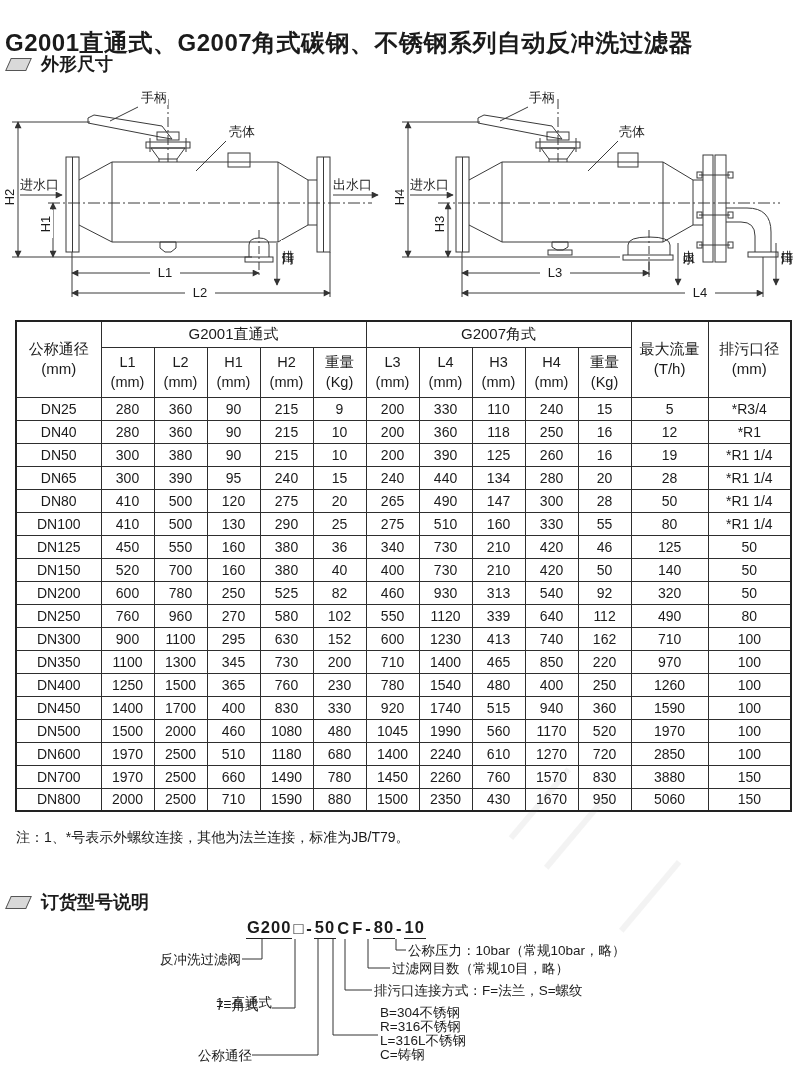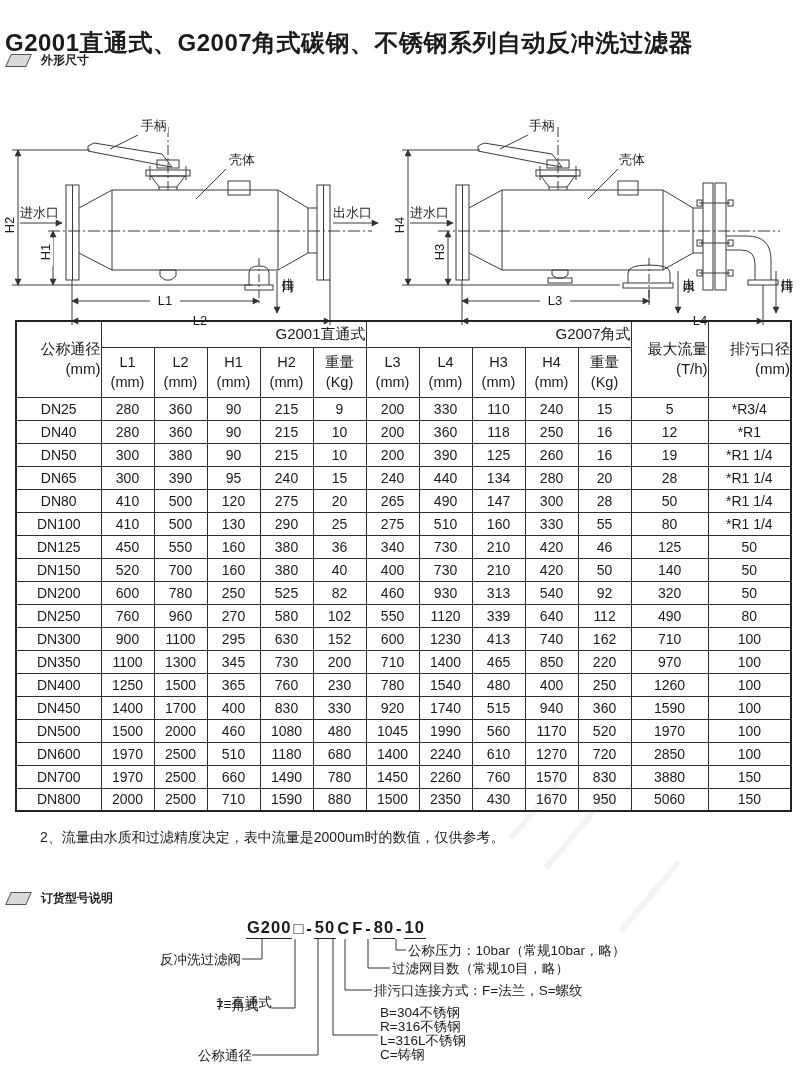--- a/index.html
+++ b/index.html
@@ -2,37 +2,37 @@
 <html><head>
 <meta charset="utf-8">
 <style>
   * { box-sizing: border-box; margin: 0; padding: 0; }
   html,body { background:#fff; }
   body { width:800px; height:1065px; position:relative; overflow:hidden;
          font-family:"Liberation Sans","DejaVu Sans",sans-serif; color:#1b1b1b; }
   .abs { position:absolute; }
   
   .page-title { left:5px; top:6px; font-size:24px; font-weight:700; letter-spacing:.5px; white-space:nowrap;margin-top:21px; }
-  .sec { display:flex; align-items:center; gap:12px; font-size:12px; font-weight:700; }
+  .sec { display:flex; align-items:center; gap:12px; font-size:18px; font-weight:700; }
   .pgram { display:inline-block; width:21px; height:13px; background:#d9d9d9;
            border:1.2px solid #555; transform:skewX(-24deg); }
   
-  .diagram { width:405px; height:232px;margin-top:28px; }
+  .diagram { width:405px; height:232px; }
   .dlabel { position:absolute; font-size:13px; white-space:nowrap; background:#fff; padding:0 1px; line-height:15px; }
   .dim    { position:absolute; font-size:13px; background:#fff; text-align:center; line-height:14px; }
   .rot    { transform:rotate(-90deg); }
   .vtext  { position:absolute; writing-mode:vertical-rl; text-orientation:upright; font-size:12.5px;
             letter-spacing:2px; line-height:14px; background:#fff; }
   svg { position:absolute; left:0; top:0; }
   
   table.spec { position:absolute; left:15px; top:320px; width:776px; border-collapse:collapse;
                table-layout:fixed; font-size:14px; text-align:center; }
   table.spec th, table.spec td { border:1px solid #2e2e2e; font-weight:400; padding:0; overflow:hidden; white-space:nowrap; }
   table.spec { border:2px solid #222; }
-  table.spec thead tr.r1 th { height:26px; font-size:15px;text-align:right; }
+  table.spec thead tr.r1 th { height:26px; font-size:15px; }
   table.spec thead tr.r2 th { height:50px; font-size:14.5px; line-height:20px; }
   table.spec thead th.tall { font-size:14.5px; line-height:20px; }
   table.spec tbody td { height:23px; font-size:14px; }
   
   .notes { left:16px; top:826px; font-size:14px; line-height:22px; }
   .notes .n2 { margin-left:24px; }
   
   .order { left:0; top:913px; width:743px; height:152px; }
   .code { position:absolute; left:246px; top:4px; display:flex; align-items:flex-end;
           font-size:16.5px; font-weight:600; letter-spacing:1px; line-height:21px; }
@@ -558,21 +558,21 @@
         <td>430</td>
         <td>1670</td>
         <td>950</td>
         <td>5060</td>
         <td>150</td>
       </tr>
     </tbody>
 </table>
 
 <div class="abs notes">
-  <div class="n2">2、流量由水质和过滤精度决定，表中流量是2000um时的数值，仅供参考。</div>
+  <div class="n1">注：1、*号表示外螺纹连接，其他为法兰连接，标准为JB/T79。</div>
 </div>
 
 <div class="abs watermark"></div>
 
 <div class="abs sec" style="left:8px;top:890px">
   <span class="pgram"></span>
   <span>订货型号说明</span>
 </div>
 
 <div class="abs order">

